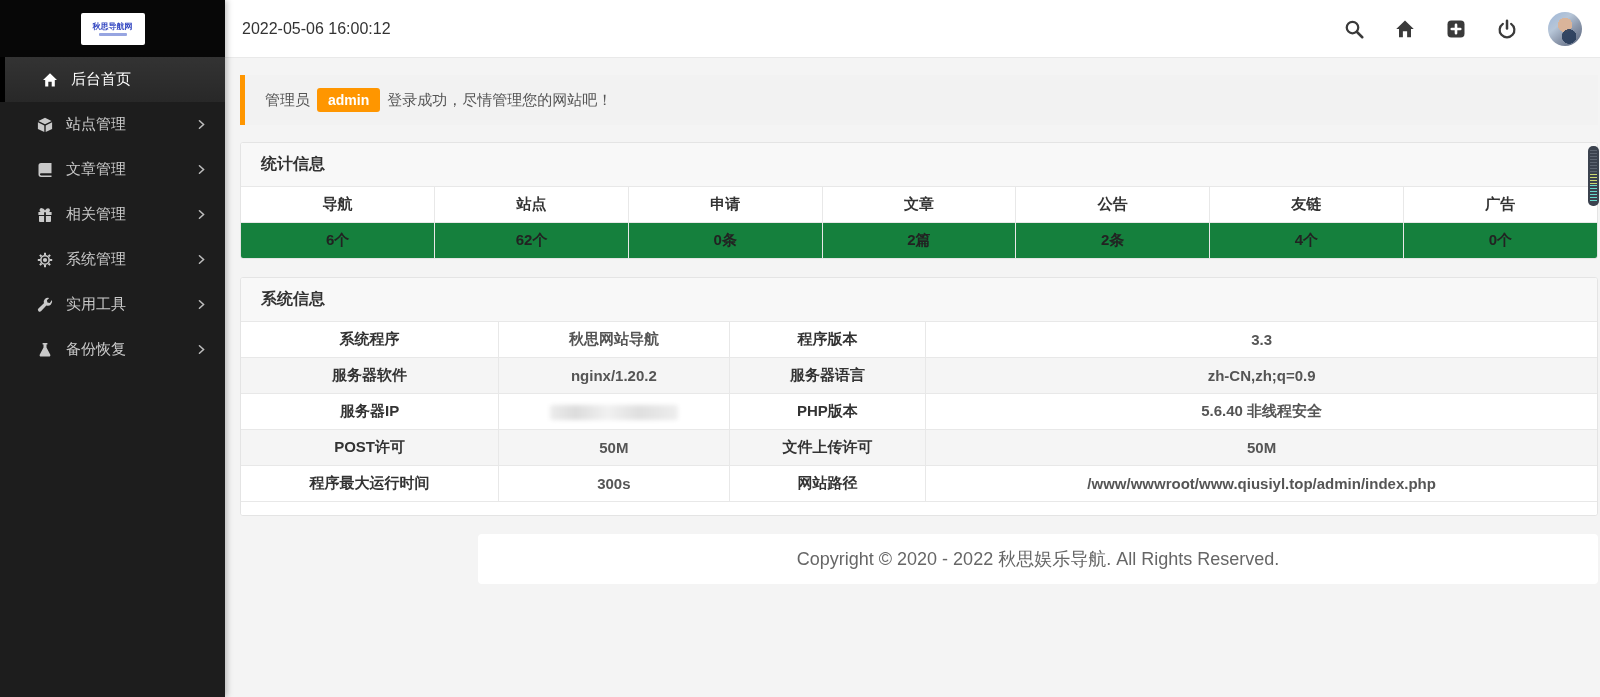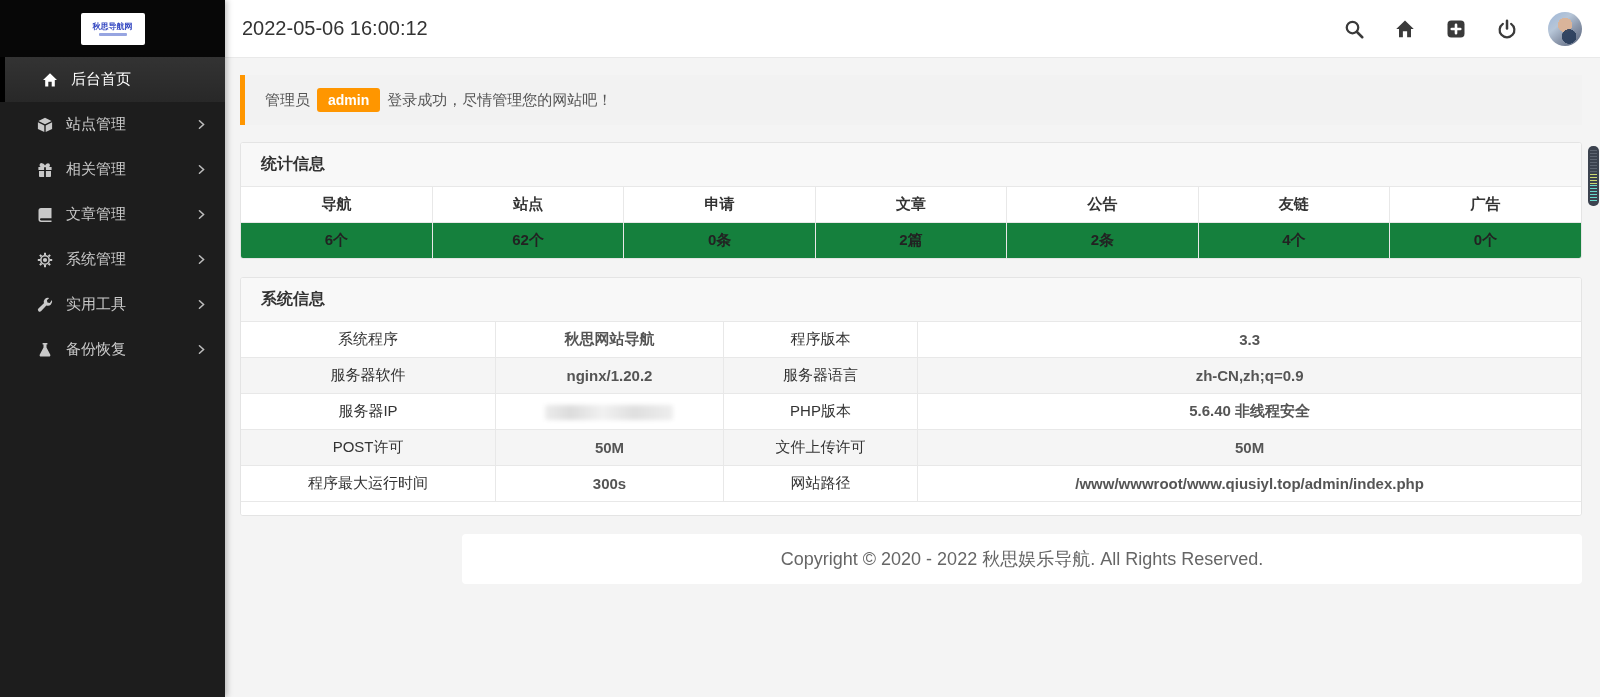--- a/index.html
+++ b/index.html
@@ -19,49 +19,49 @@
     color:#c9c9c9; font-size:15px; cursor:pointer; position:relative; }
   .menu-item .mi-icon { width:16px; height:16px; margin-right:13px; flex:0 0 16px; display:inline-flex; }
   .menu-item .mi-label { flex:1; }
   .menu-item .mi-arrow { width:11px; height:11px; color:#bdbdbd; }
   .menu-item.active { background:linear-gradient(#333,#282828); color:#fff;
     border-left:5px solid #000; }
 
   
   .topbar { position:fixed; left:225px; top:0; width:1375px; height:58px; background:#fff;
     border-bottom:1px solid #e9e9e9; display:flex; align-items:center; z-index:10; }
-  .tb-time { font-size:20px; color:#333; margin-left:17px; }
+  .tb-time { font-size:16px; color:#333; margin-left:17px; }
   .tb-right { margin-left:auto; display:flex; align-items:center; gap:31px; padding-right:18px; }
   .tb-btn { width:20px; height:20px; color:#3a3a3a; cursor:pointer; display:inline-flex; }
   .avatar { width:34px; height:34px; border-radius:50%; cursor:pointer;
     background:
       radial-gradient(circle at 62% 72%, rgba(40,60,90,.9) 0 22%, transparent 23%),
       radial-gradient(circle at 50% 38%, #d9b49a 0 26%, transparent 27%),
       linear-gradient(140deg,#9db6d8 0%,#b7c6d8 35%,#8d99ad 60%,#56627a 100%); }
 
   
-  .content { margin-left:225px; padding:17px 18px 0 15px; }
+  .content { margin-left:225px; padding:17px 2px 0 15px; }
   .alert { background:#f2f2f2; border-left:5px solid var(--accent); padding:13px 20px;
     font-size:15px; color:#555; margin-bottom:17px; }
   .alert .badge { background:var(--accent); color:#fff; font-weight:bold; font-size:14px;
     padding:4px 11px; border-radius:3px; margin:0 7px; display:inline-block; }
 
   .panel { background:#fff; border:1px solid #e4e4e4; border-radius:3px; margin-bottom:18px; overflow:hidden; }
   .panel-title { background:#f8f8f8; border-bottom:1px solid #e8e8e8; padding:11px 20px;
     font-size:16px; font-weight:bold; color:#333; }
 
   table { border-collapse:collapse; width:100%; table-layout:fixed; }
   td,th { font-size:15px; padding:8px 6px; text-align:center; border-right:1px solid #e8e8e8;
     border-bottom:1px solid #e8e8e8; font-weight:bold; overflow:hidden; white-space:nowrap; }
   td:last-child, th:last-child { border-right:none; }
   tr:last-child td { border-bottom:none; }
   .stats-table th { color:#333; background:#fff; }
   .stats-table td { background:#15803d; font-weight:bold; color:#222; }
 
-  .sys-table td.lbl { font-weight:normal; color:#333; }
+  .sys-table td.lbl { font-weight:bold; color:#333; }
   .sys-table td.val { color:#555; }
   .sys-table tr:nth-child(even) td { background:#f5f5f5; }
   .sys-table tr:last-child td { border-bottom:1px solid #e8e8e8; }
   .panel-pad { height:13px; background:#fff; }
   .redacted { display:inline-block; width:128px; height:15px; vertical-align:middle; border-radius:2px;
     background:linear-gradient(90deg,#ececec,#dcdcdc 20%,#f1f1f1 45%,#dfdfdf 70%,#eeeeee);
     filter:blur(2px); }
 
   .copyright { width:1120px; height:50px; margin:12px 0 0 auto; background:#fff; border-radius:4px;
     display:flex; align-items:center; justify-content:center; font-size:18px; color:#666; }
@@ -104,37 +104,37 @@
       <span class="mi-label">站点管理</span>
       <span class="mi-arrow">
         <svg viewBox="0 0 16 16">
             <path d="M5 2.5 11 8 5 13.5" fill="none" stroke="currentColor" stroke-width="2.2" stroke-linecap="round"></path>
           </svg>
       </span>
     </li>
     <li class="menu-item">
       <span class="mi-icon">
         <svg viewBox="0 0 16 16" fill="currentColor">
+            <path d="M4 1h10.5v10.2H4.2c-.7 0-1.2.5-1.2 1.1s.5 1.1 1.2 1.1h10.3V15H4c-1.6 0-2.5-.9-2.5-2.5v-9C1.5 1.9 2.4 1 4 1zm1.5 2.4h6.5v1.4H5.5z"></path>
+          </svg>
+      </span>
+      <span class="mi-label">文章管理</span>
+      <span class="mi-arrow">
+        <svg viewBox="0 0 16 16">
+            <path d="M5 2.5 11 8 5 13.5" fill="none" stroke="currentColor" stroke-width="2.2" stroke-linecap="round"></path>
+          </svg>
+      </span>
+    </li>
+    <li class="menu-item">
+      <span class="mi-icon">
+        <svg viewBox="0 0 16 16" fill="currentColor">
             <path d="M5 1.2c1 0 2 .8 3 2.3 1-1.5 2-2.3 3-2.3a2 2 0 0 1 0 4H11v-.1h3.6v3H8.9V5.2H7.1v2.9H1.4v-3H5V5.2h-.9a2 2 0 0 1 .9-4zm-3 7.9h5.1V15H3.2c-.8 0-1.2-.4-1.2-1.2zm6.9 0H14v4.7c0 .8-.4 1.2-1.2 1.2H8.9z"></path>
           </svg>
       </span>
       <span class="mi-label">相关管理</span>
-      <span class="mi-arrow">
-        <svg viewBox="0 0 16 16">
-            <path d="M5 2.5 11 8 5 13.5" fill="none" stroke="currentColor" stroke-width="2.2" stroke-linecap="round"></path>
-          </svg>
-      </span>
-    </li>
-    <li class="menu-item">
-      <span class="mi-icon">
-        <svg viewBox="0 0 16 16" fill="currentColor">
-            <path d="M4 1h10.5v10.2H4.2c-.7 0-1.2.5-1.2 1.1s.5 1.1 1.2 1.1h10.3V15H4c-1.6 0-2.5-.9-2.5-2.5v-9C1.5 1.9 2.4 1 4 1zm1.5 2.4h6.5v1.4H5.5z"></path>
-          </svg>
-      </span>
-      <span class="mi-label">文章管理</span>
       <span class="mi-arrow">
         <svg viewBox="0 0 16 16">
             <path d="M5 2.5 11 8 5 13.5" fill="none" stroke="currentColor" stroke-width="2.2" stroke-linecap="round"></path>
           </svg>
       </span>
     </li>
     <li class="menu-item">
       <span class="mi-icon">
         <svg viewBox="0 0 16 16">
             <circle cx="8" cy="8" r="2.1" fill="currentColor"></circle>

